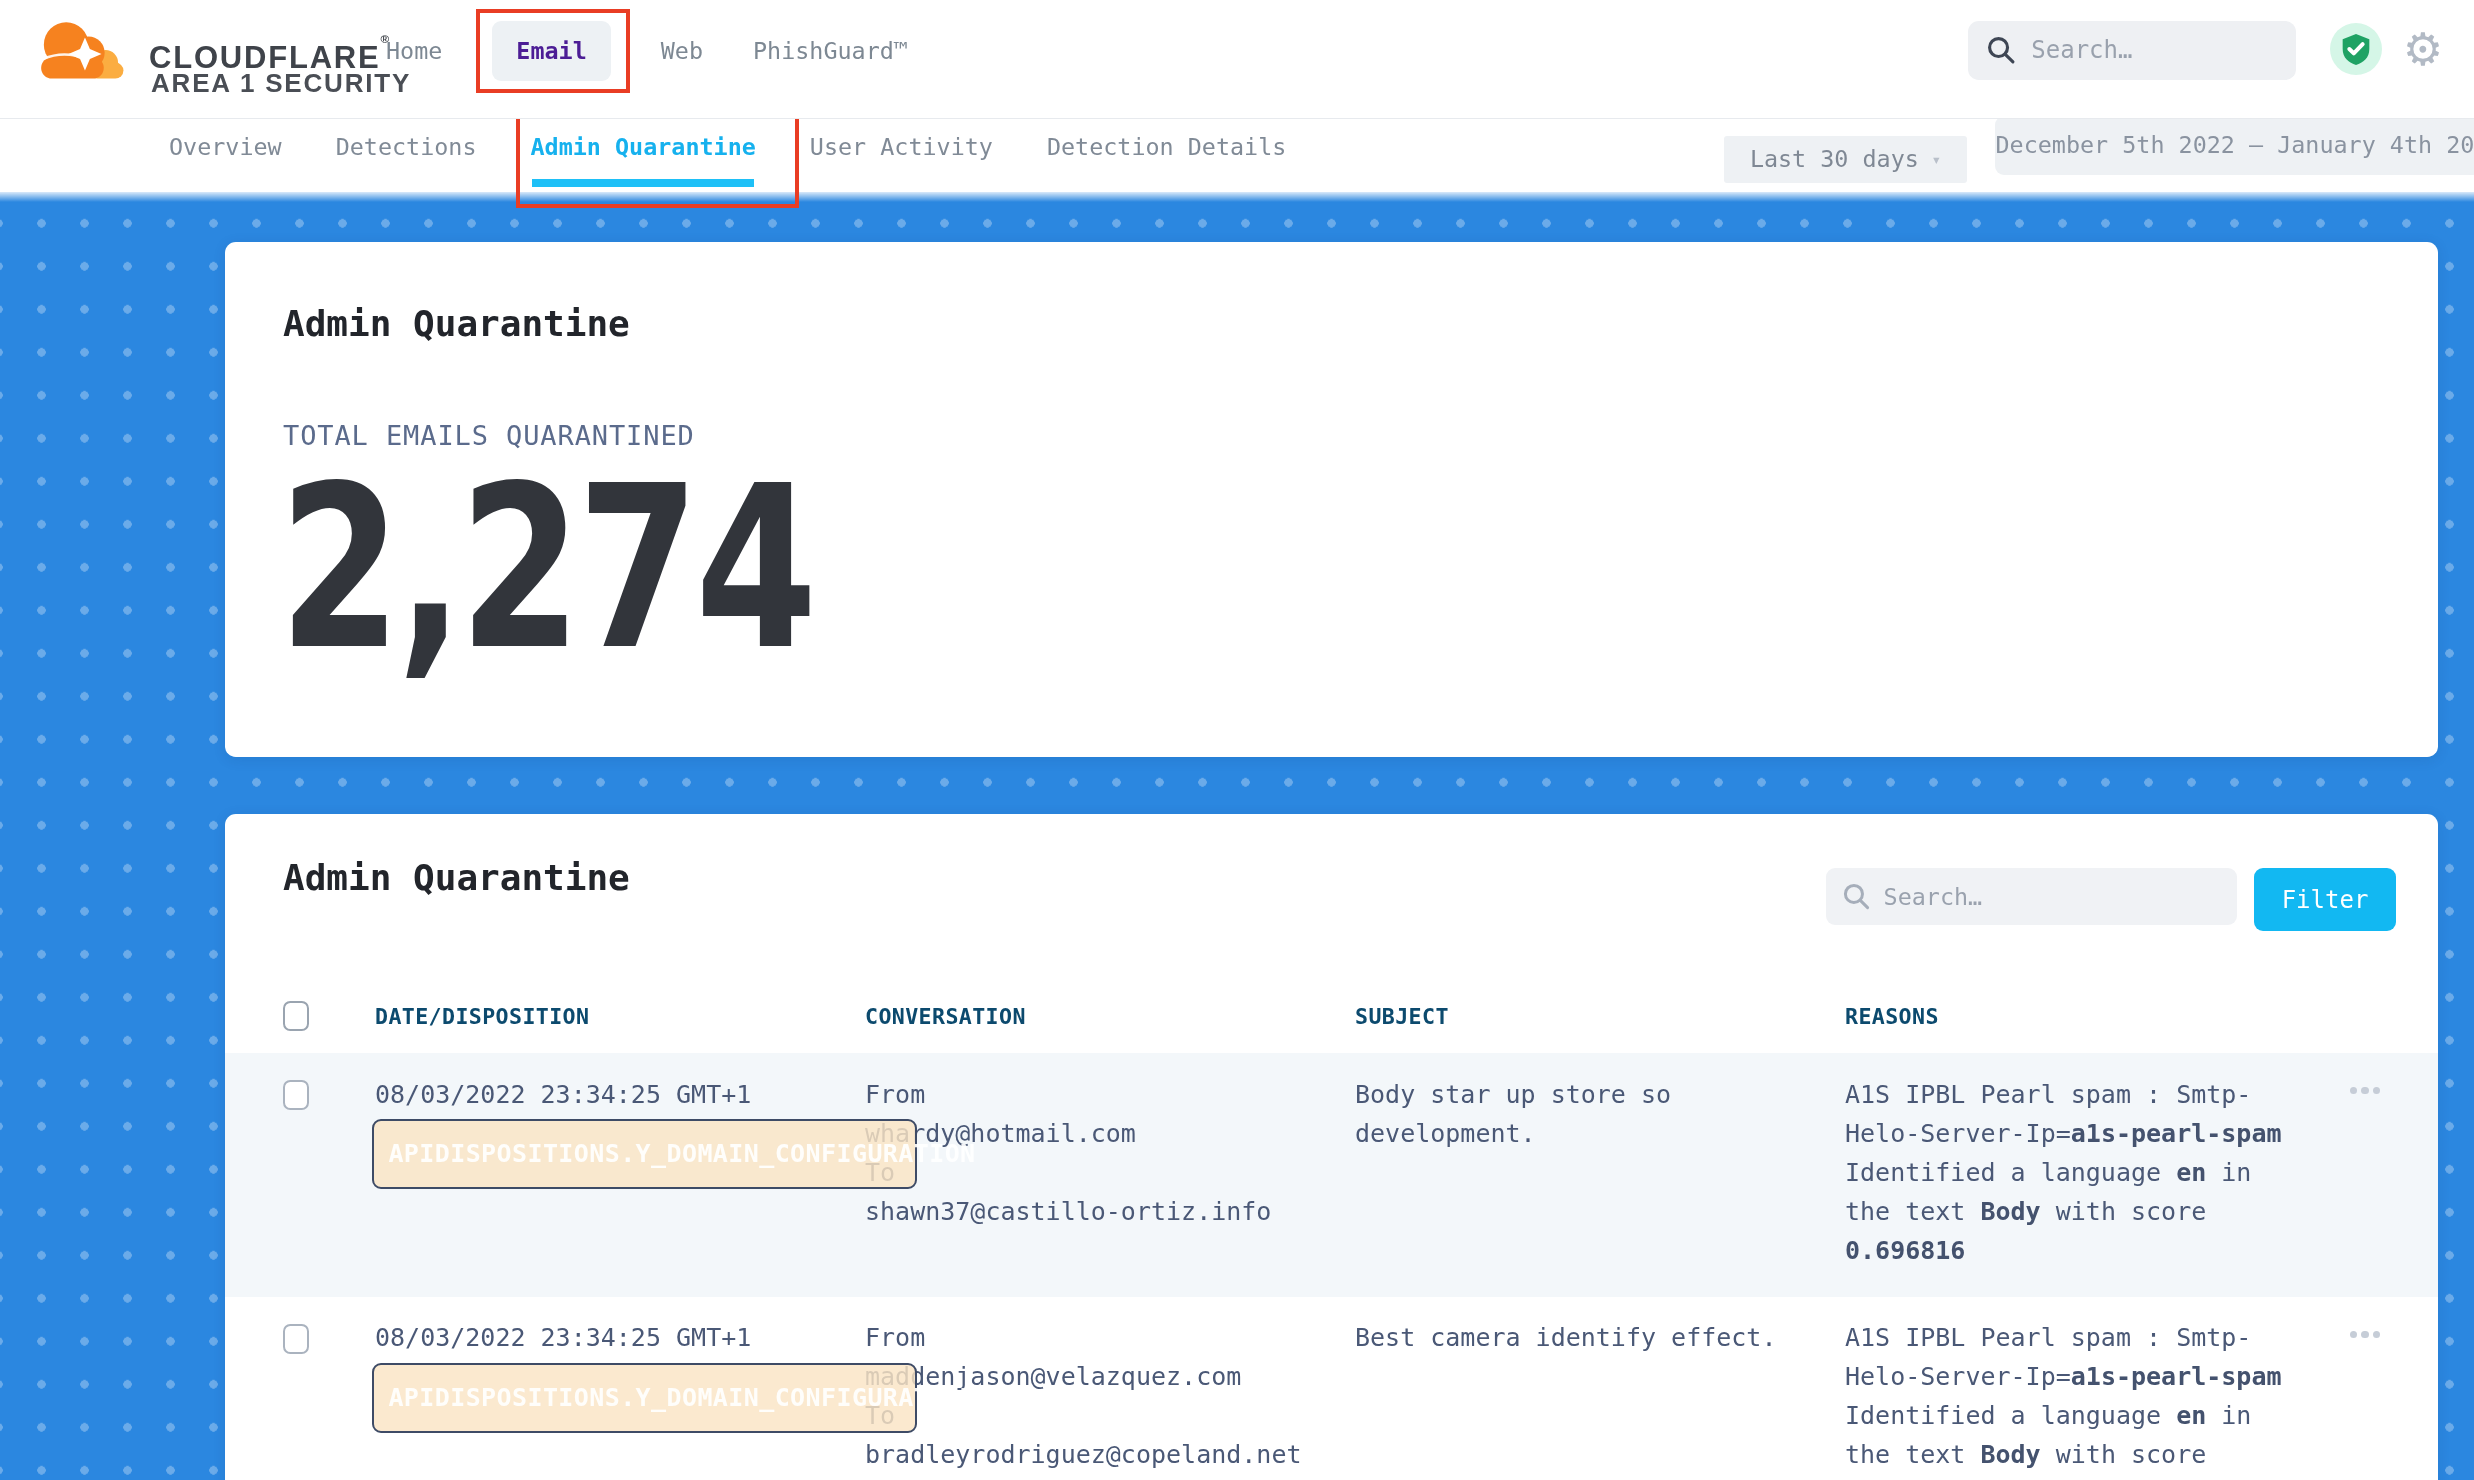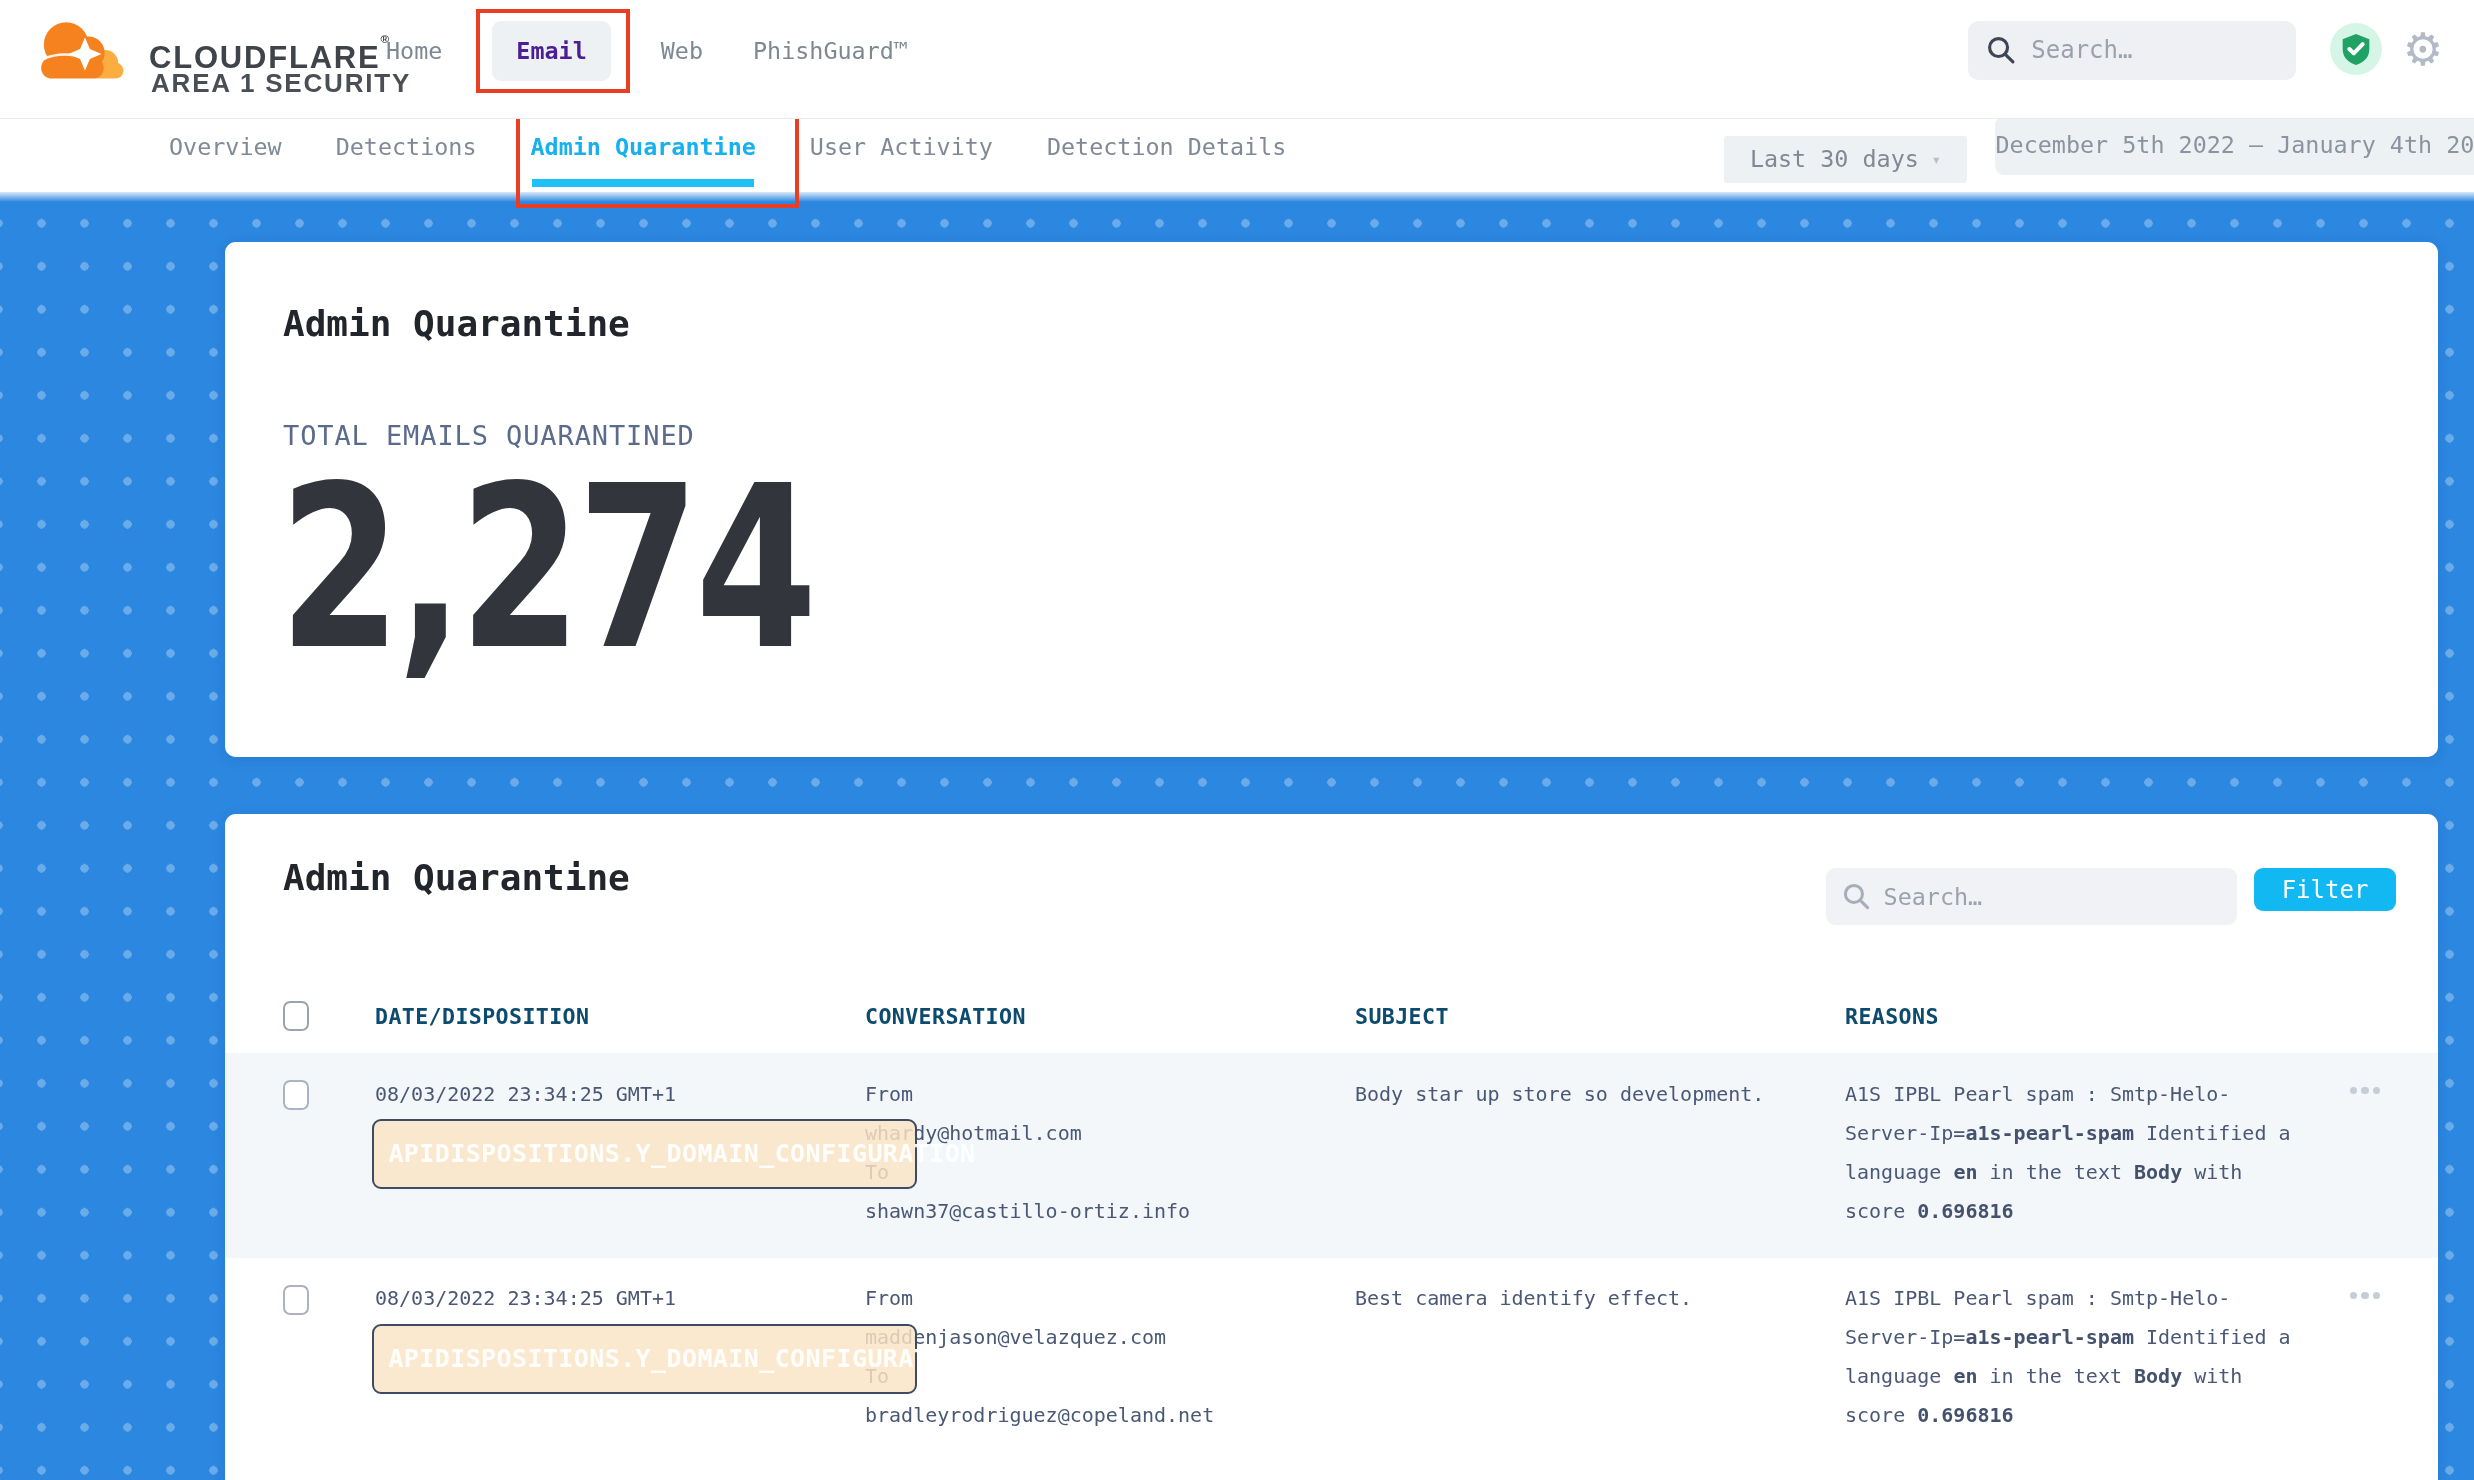--- a/index.html
+++ b/index.html
@@ -70,33 +70,33 @@
   .metric-value { position:absolute; left:54px; top:214px; font-family:"DejaVu Sans","Liberation Sans",sans-serif;
     font-weight:800; font-size:225px; line-height:1; letter-spacing:-5.4px; color:#32353b;
     transform:scaleX(.78); transform-origin:left top; white-space:nowrap; }
 
   .card2 .card-title { top:43px; }
   .card-search { position:absolute; left:1601px; top:54px; width:411px; height:57px; background:#f0f2f5;
     border-radius:9px; display:flex; align-items:center; padding:0 16px; }
   .card-search input { border:none; outline:none; background:transparent; width:100%;
     font-family:inherit; font-size:23.4px; color:#4a5563; margin-left:12.6px; }
   .card-search input::placeholder { color:#9aa2ae; }
-  .filter-btn { position:absolute; left:2029px; top:54px; width:142px; height:43px; background:#12b8f2;
+  .filter-btn { position:absolute; left:2029px; top:54px; width:142px; height:63px; background:#12b8f2;
     border:none; border-radius:9px; color:#fff; font-family:inherit; font-size:24px; cursor:pointer; }
 
   
   .table { position:absolute; left:0; top:165px; width:100%; }
   .tgrid { display:grid; grid-template-columns:92px 490px 490px 490px 503px 1fr; padding-left:58px; }
   .thead { height:74px; align-items:center; }
   .th { font-size:21.6px; font-weight:bold; letter-spacing:0.4px; color:#0c4a6e; white-space:nowrap; }
   .cb { width:26px; height:30px; background:#fff; border:2.7px solid #9aa4b0; border-radius:7.2px; cursor:pointer; }
   .trow { position:relative; padding-top:21.6px; padding-bottom:27px; background:#fff; }
   .trow.zebra { background:#f3f7fa; }
   .trow .cb { margin-top:5.4px; border-color:#aab3bf; }
-  .cell { font-size:20px; line-height:39px; color:#4a5876; }
+  .cell { font-size:25px; line-height:39px; color:#4a5876; }
   .cell-date { white-space:nowrap; }
   .cell-conv { width:467px; position:relative; z-index:1; }
   .cell-subj { width:431px; }
   .cell-reasons { width:449px; }
   .cell-reasons b { font-weight:bold; color:#44526e; }
   .badge { position:absolute; left:147px; top:66px; width:545px; height:70px;
     background:rgba(250,228,196,.82); border:2.7px solid #3e4b66; border-radius:9px;
     line-height:65px; padding-left:14.4px; font-size:25px; font-weight:bold; letter-spacing:0.4px;
     color:rgba(255,255,255,.92); white-space:nowrap; overflow:visible; z-index:2; pointer-events:none; }
   .more { display:flex; gap:4.5px; margin-top:12.6px; margin-left:1.8px; cursor:pointer; width:40px; }

